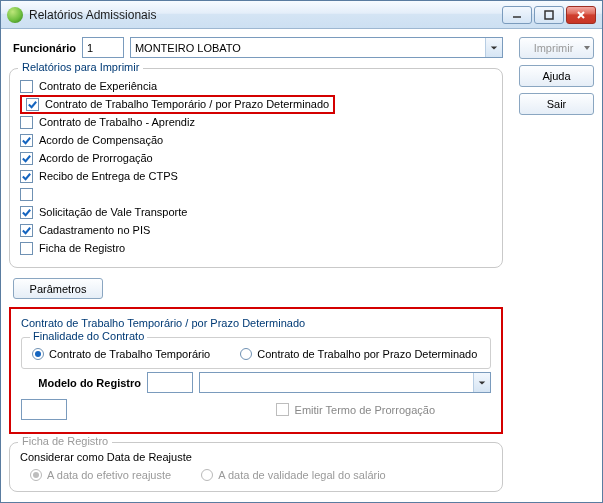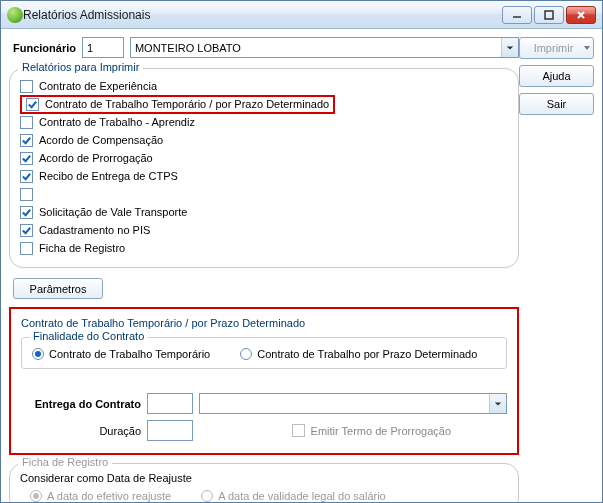--- a/index.html
+++ b/index.html
@@ -4,41 +4,41 @@
 <style>
 * { box-sizing: border-box; font-family: "Segoe UI", Tahoma, sans-serif; font-size: 11px; }
 body { margin: 0; padding: 0; background: #fff; }
 
 .window { width: 603px; height: 503px; border: 1px solid #5a7ca0; background: #fff; display: flex; flex-direction: column; }
 
 .titlebar {
   height: 28px;
   background: linear-gradient(to bottom, #f7fbff 0%, #e4eef9 45%, #d4e4f4 50%, #cde0f2 100%);
   border-bottom: 1px solid #9db7d1;
-  display: flex; align-items: center; padding: 0 6px; 
+  display: flex; align-items: center; padding: 0 6px; gap: 6px;
 }
 .titlebar .ico { width: 16px; height: 16px; background: radial-gradient(circle at 35% 30%, #bde67a 0%, #6fbf3f 55%, #2b7a1a 100%); border-radius: 50%; flex: none; }
 .titlebar .title { color: #1a1a1a; font-size: 12px; flex: 1; }
 .tbtns { display: flex; gap: 2px; }
 .tbtn {
   width: 30px; height: 18px;
   border: 1px solid #7a9bbd;
   border-radius: 3px;
   background: linear-gradient(to bottom, #f2f7fd, #d5e5f5);
   display: flex; align-items: center; justify-content: center;
   color: #2a2a2a;
 }
 .tbtn svg { width: 10px; height: 10px; stroke: #333; stroke-width: 1.5; fill: none; }
 .tbtn.close {
   background: linear-gradient(to bottom, #f3a9a2, #e06e5f 40%, #cf3f2f 50%, #c83525);
   border-color: #9e2e22;
 }
 .tbtn.close svg { stroke: #fff; stroke-width: 2; }
 
-.client { flex: 1; display: flex; padding: 8px 8px 10px 8px; gap: 0; overflow: hidden; }
+.client { flex: 1; display: flex; padding: 8px 8px 10px 8px; gap: 16px; overflow: hidden; }
 .main { flex: 1; display: flex; flex-direction: column; min-width: 0; }
 .side { width: 75px; display: flex; flex-direction: column; gap: 6px; align-items: center; }
 
 .row { display: flex; align-items: center; gap: 6px; }
 .lbl-bold { font-weight: bold; }
 
 .text-input, .num-input {
   border: 1px solid #7a9bbd; background: #fff; height: 21px; padding: 1px 4px;
 }
 .num-input { width: 42px; }
@@ -48,21 +48,21 @@
 }
 .combo .dd {
   position: absolute; right: 1px; top: 1px; width: 17px; height: 19px;
   background: linear-gradient(to bottom, #f2f7fd, #d6e5f4);
   border-left: 1px solid #b7cde3;
   display: flex; align-items: center; justify-content: center;
 }
 .combo .dd svg { width: 8px; height: 8px; fill: #333; }
 
 .group {
-  border: 1px solid #c9c9c9; border-radius: 14px; margin-top: 10px; padding: 8px 10px 10px 10px; position: relative;
+  border: 1px solid #c9c9c9; border-radius: 8px; margin-top: 10px; padding: 8px 10px 10px 10px; position: relative;
 }
 .group > .legend {
   position: absolute; top: -8px; left: 8px; background: #fff; padding: 0 4px; color: #003a75;
 }
 .group.disabled > .legend, .radio.disabled, .chk-lbl.disabled { color: #9a9a9a; }
 
 .chk-row { display: flex; align-items: center; gap: 6px; height: 18px; }
 .chk {
   width: 13px; height: 13px; border: 1px solid #6f91b3; background: #fff; display: inline-flex; align-items: center; justify-content: center; flex: none;
 }
@@ -92,21 +92,21 @@
 .rdot { width: 12px; height: 12px; border: 1px solid #6f91b3; border-radius: 50%; background: #fff; display: inline-flex; align-items: center; justify-content: center; }
 .rdot.disabled { border-color: #b9b9b9; }
 .rdot .i { width: 6px; height: 6px; border-radius: 50%; background: #1565c0; display: none; }
 .rdot .i.disabled { background: #bdbdbd; }
 .rdot.on .i { display: block; }
 
 .sublabel { color: #003a75; }
 .right-gap { width: 50px; }
 
 .section-contrato { border: 2px solid #d40000; margin-top: 8px; padding: 8px 10px 12px 10px; }
-.section-contrato .inner-group { border: 1px solid #cfcfcf; border-radius: 3px; padding: 10px 10px 8px 10px; position: relative; margin-bottom: 24px; }
+.section-contrato .inner-group { border: 1px solid #cfcfcf; border-radius: 3px; padding: 10px 10px 8px 10px; position: relative; margin-bottom: 3px; }
 .section-contrato .legend-top { position: absolute; top: -8px; left: 8px; background: #fff; padding: 0 3px; color: #003a75; }
 
 .row-modelo { display: flex; align-items: center; gap: 6px; margin-top: 2px; }
 
 .row-radio { display: flex; align-items: center; gap: 30px; }
 
 .small-num { width: 46px; height: 21px; border: 1px solid #7a9bbd; background: #fff; padding: 1px 3px; }
 </style>
 </head>
 <body>
@@ -239,34 +239,33 @@
               <span>Contrato de Trabalho Temporário</span>
             </label>
             <label class="radio">
               <span class="rdot"></span>
               <span>Contrato de Trabalho por Prazo Determinado</span>
             </label>
           </div>
         </div>
 
         <div class="row-modelo">
-          <span class="lbl-bold" style="width:120px; text-align:right;">Entrega do Contrato</span>
+          <span class="lbl-bold" style="width:120px; text-align:right;">Modelo do Registro</span>
           <input class="small-num" value="" style="">
           <div class="combo">
             <input class="combo-input" value="" style="">
             <div class="dd">
               <svg viewBox="0 0 10 10">
                   <path d="M1 3 L5 7 L9 3 Z"></path>
                 </svg>
             </div>
           </div>
         </div>
 
         <div class="row-modelo" style="margin-top:6px;">
-          <span style="width:120px; text-align:right;">Duração</span>
           <input class="small-num" value="" style="">
           <span style="flex:1"></span>
           <span class="chk" style="border-color:#bdbdbd;">
             
           </span>
           <span class="chk-lbl disabled">Emitir Termo de Prorrogação</span>
           <span class="right-gap"></span>
         </div>
       </div>
 

